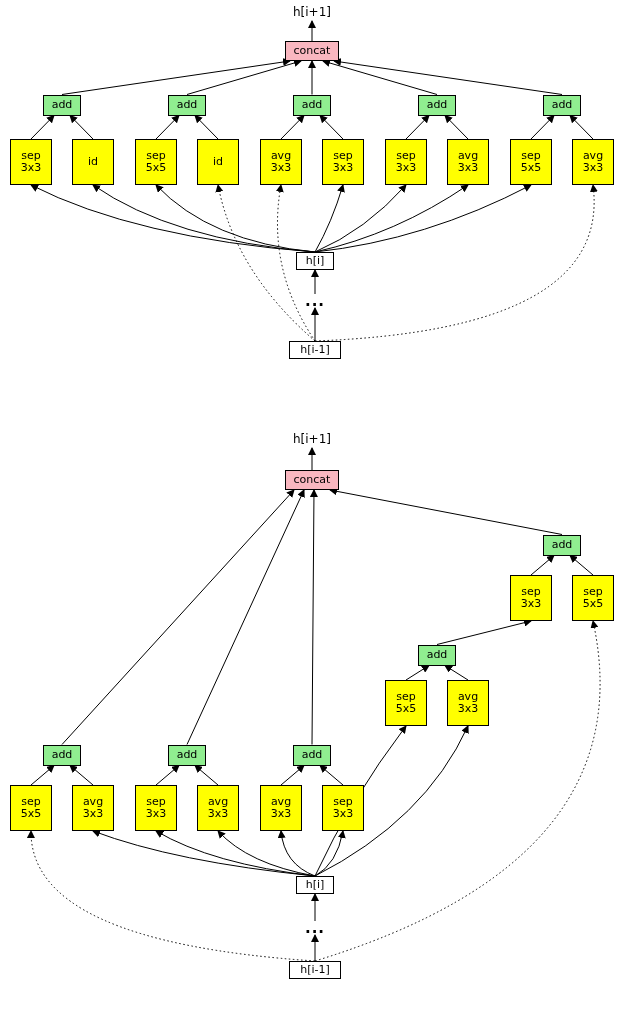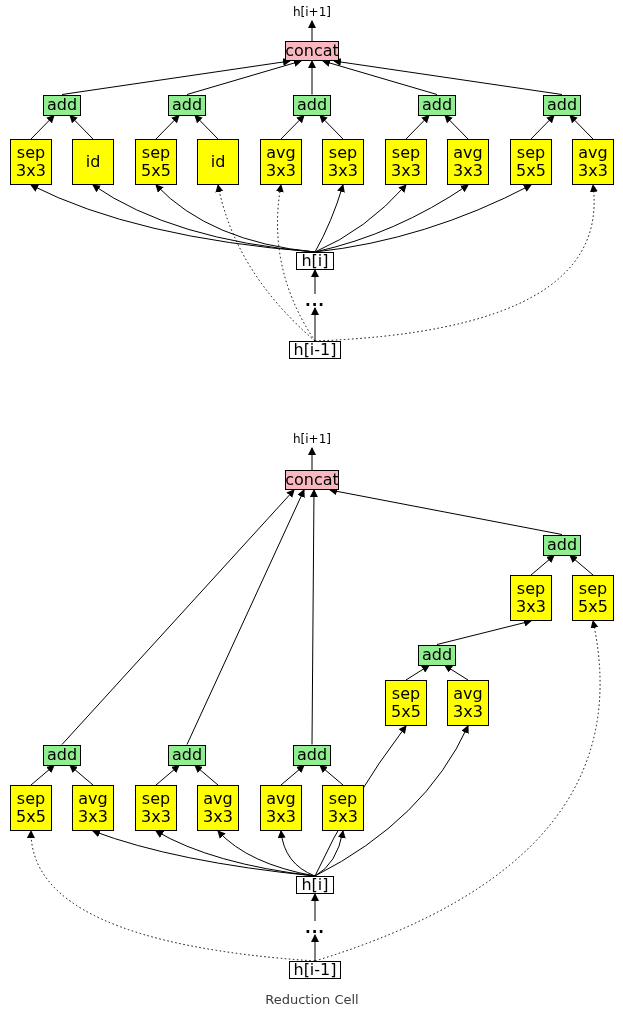--- a/index.html
+++ b/index.html
@@ -9,21 +9,21 @@
     font-family:"DejaVu Sans","Liberation Sans",sans-serif;
     color:#000;
   }
   #canvas{position:relative;width:623px;height:1011px;overflow:hidden;background:#fff}
   .diagram{position:absolute;inset:0}
   .diagram svg{position:absolute;left:0;top:0;width:623px;height:1011px}
   .edge{fill:none;stroke:var(--edge,#000);stroke-width:1}
   .edge.dotted{stroke-dasharray:1.5 2.6}
   .node{
     position:absolute;display:flex;align-items:center;justify-content:center;
-    text-align:center;font-size:16px;line-height:1.12;white-space:pre-line;
+    text-align:center;font-size:11px;line-height:1.12;white-space:pre-line;
   }
   .node.op{background:var(--op_fill,#ff0);border:1px solid var(--border,#000)}
   .node.add{background:var(--add_fill,#90ee90);border:1px solid var(--border,#000)}
   .node.concat{background:var(--concat_fill,#f9b7c0);border:1px solid var(--border,#000)}
   .node.io{background:var(--io_fill,#fff);border:1px solid var(--border,#000)}
   .node.label{font-size:12px}
   .node.dots{font-size:15px;font-weight:bold;letter-spacing:1px}
   .node.caption{font-size:13px;color:#3c3c3c}
 </style>
 </head>
@@ -153,15 +153,14 @@
 3x3</div>
       <div class="node op" style="left: 197px; top: 785px; width: 42px; height: 46px;">avg
 3x3</div>
       <div class="node op" style="left: 260px; top: 785px; width: 42px; height: 46px;">avg
 3x3</div>
       <div class="node op" style="left: 322px; top: 785px; width: 42px; height: 46px;">sep
 3x3</div>
       <div class="node io" style="left: 296px; top: 876px; width: 38px; height: 18px;">h[i]</div>
       <div class="node dots" style="left: 302px; top: 921px; width: 26px; height: 14px;">...</div>
       <div class="node io" style="left: 289px; top: 961px; width: 52px; height: 18px;">h[i-1]</div>
-      <div class="node caption" style="left: 222px; top: 991px; width: 180px; height: 18px;">Reduction Cell</div>
     </section>
 </div>
 
 </body></html>

